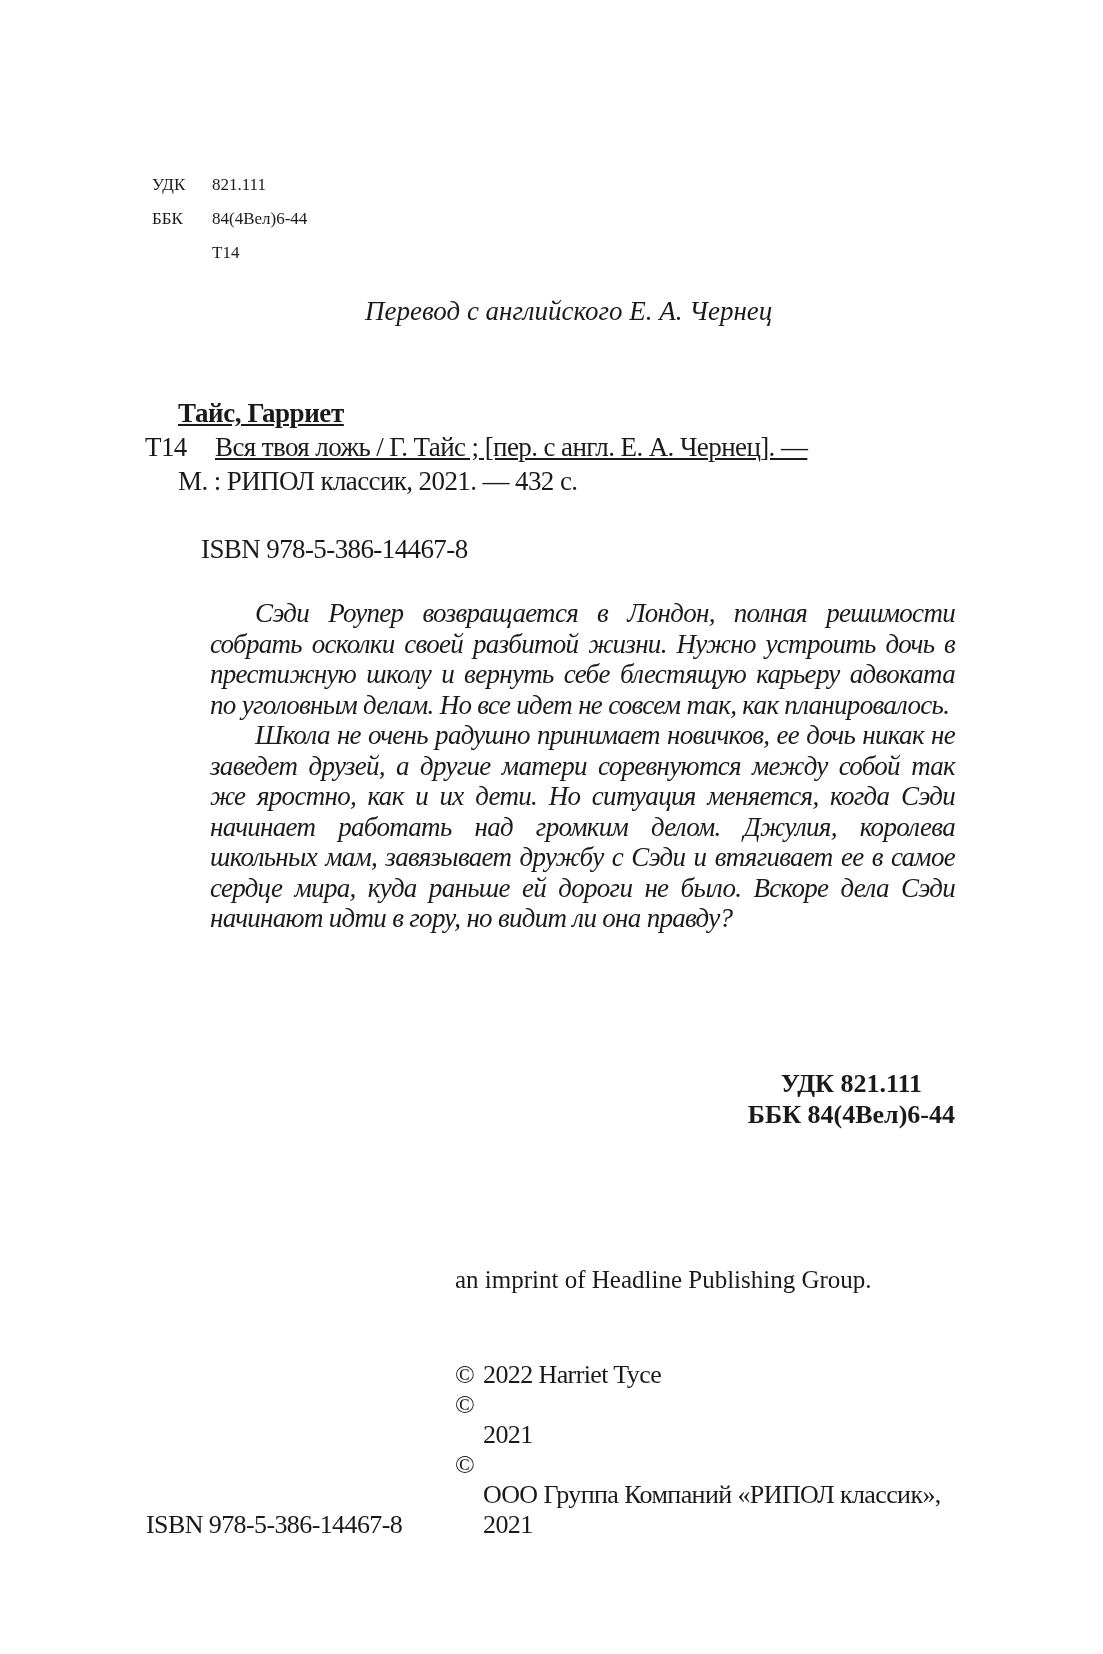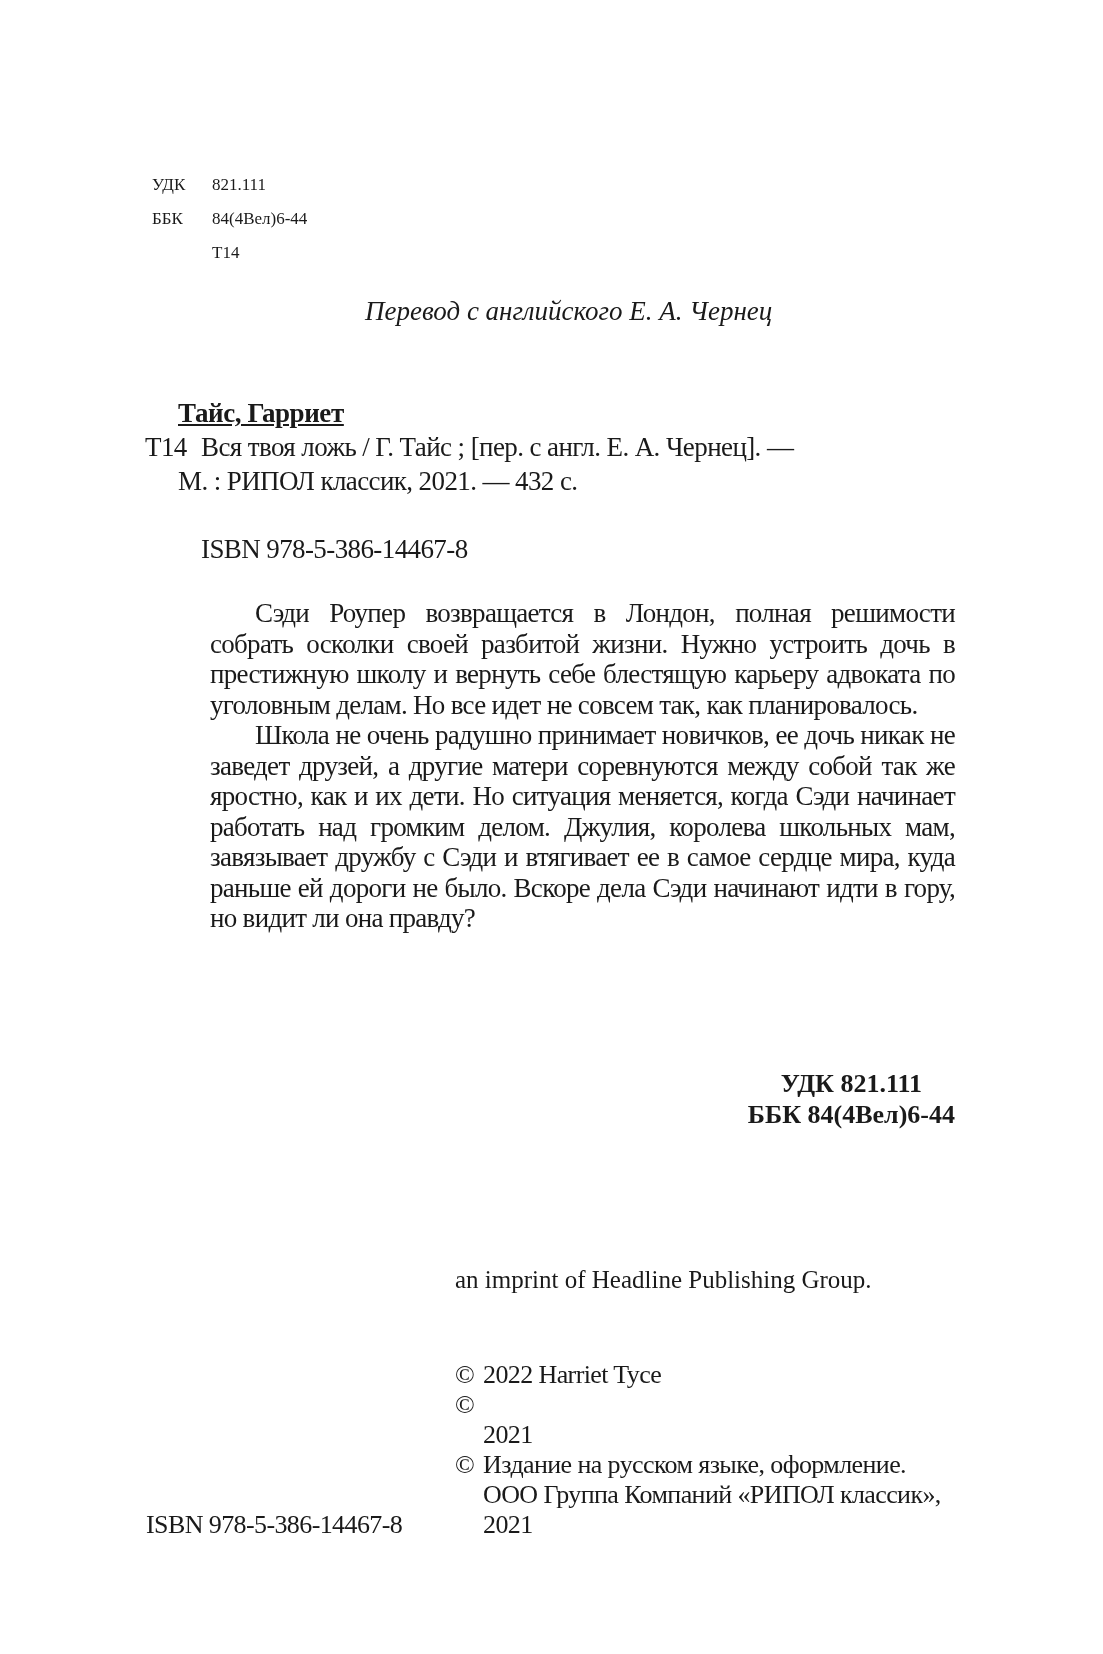--- a/index.html
+++ b/index.html
@@ -13,21 +13,21 @@
     .cond { font-family: "Liberation Serif", serif; letter-spacing: -0.6px; font-size: 27px; }
     .ital { font-style: italic; font-size: 27px; }
     .bold { font-weight: bold; font-size: 27px; text-decoration: underline; }
     .indexRow { display: flex; }
     .indexRow .k { width: 60px; }
     .para {
       position: absolute; left: 210px; width: 745px;
       font-size: 27px; line-height: 30.5px; text-align: justify;
       letter-spacing: -0.7px; white-space: normal;
     }
-    .para p { margin: 0; text-indent: 45px; }
+    .para p { margin: 0; text-indent: 45px; font-style: italic; }
     .right-block { position: absolute; right: 148px; text-align: center; font-weight: bold; font-size: 26px; line-height: 31px; }
     .eng { position: absolute; left: 455px; font-size: 25px; line-height: 30px; }
     .copy { position: absolute; left: 455px; font-size: 26px; line-height: 30px; letter-spacing: -0.6px; }
     .copy .line { display: flex; }
     .copy .sym { width: 28px; }
     .copy .cont { padding-left: 28px; }
   </style>
 </head>
 <body>
 
@@ -43,21 +43,21 @@
   <div class="indexRow">
     <span class="k"></span>
     <span>Т14</span>
   </div>
 </div>
 
 <div class="abs ital" style="left:365px; top:296px;">Перевод с английского Е. А. Чернец</div>
 
 <div class="abs bold" style="left:178px; top:398px; letter-spacing:-0.4px;">Тайс, Гарриет</div>
 <div class="abs cond" style="left:145px; top:432px;">Т14</div>
-<div class="abs cond" style="left:201px; top:432px;">Вся твоя ложь / Г. Тайс ; [пер. с англ. Е. А. Чернец]. —</div>
+<div class="abs cond" style="left:215px; top:432px;text-decoration:underline;">Вся твоя ложь / Г. Тайс ; [пер. с англ. Е. А. Чернец]. —</div>
 <div class="abs cond" style="left:178px; top:466px;">М. : РИПОЛ классик, 2021. — 432 с.</div>
 <div class="abs cond" style="left:201px; top:534px;">ISBN 978-5-386-14467-8</div>
 
 <div class="para" style="top:598px;">
   <p>Сэди Роупер возвращается в Лондон, полная решимости собрать осколки своей разбитой жизни. Нужно устроить дочь в престижную школу и вернуть себе блестящую карьеру адвоката по уголовным делам. Но все идет не совсем так, как планировалось.</p>
   <p>Школа не очень радушно принимает новичков, ее дочь никак не заведет друзей, а другие матери соревнуются между собой так же яростно, как и их дети. Но ситуация меняется, когда Сэди начинает работать над громким делом. Джулия, королева школьных мам, завязывает дружбу с Сэди и втягивает ее в самое сердце мира, куда раньше ей дороги не было. Вскоре дела Сэди начинают идти в гору, но видит ли она правду?</p>
 </div>
 
 <div class="right-block" style="top:1068px;">
   <div>УДК 821.111</div>
@@ -72,19 +72,18 @@
   <div class="line">
     <span class="sym">©</span>
     <span>2022 Harriet Tyce</span>
   </div>
   <div class="line">
     <span class="sym">©</span>
   </div>
   <div class="cont">2021</div>
   <div class="line">
     <span class="sym">©</span>
-    <span>Издание на русском языке, оформление.</span>
   </div>
   <div class="cont">ООО Группа Компаний «РИПОЛ классик»,</div>
   <div class="cont">2021</div>
 </div>
 
 <div class="abs" style="left:146px; top:1510px; font-size:26px; letter-spacing:-0.6px;">ISBN 978-5-386-14467-8</div>
 
 </body></html>

